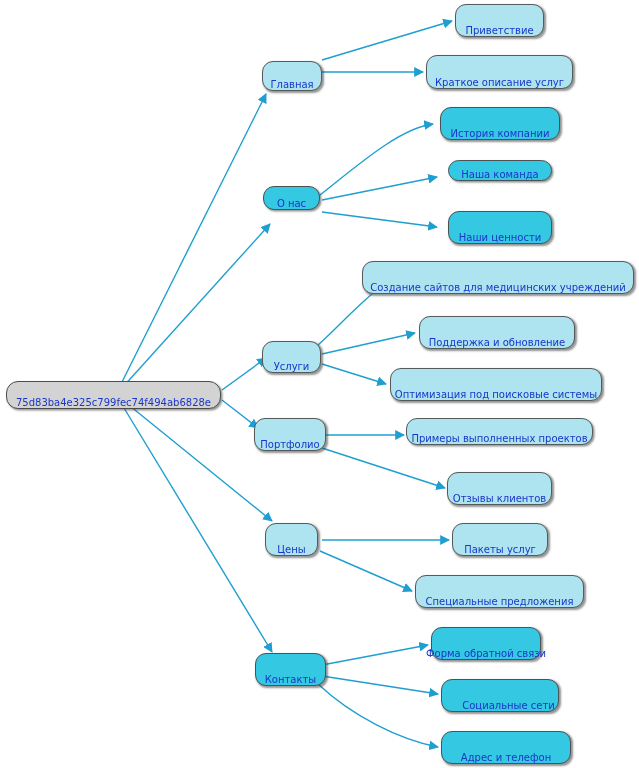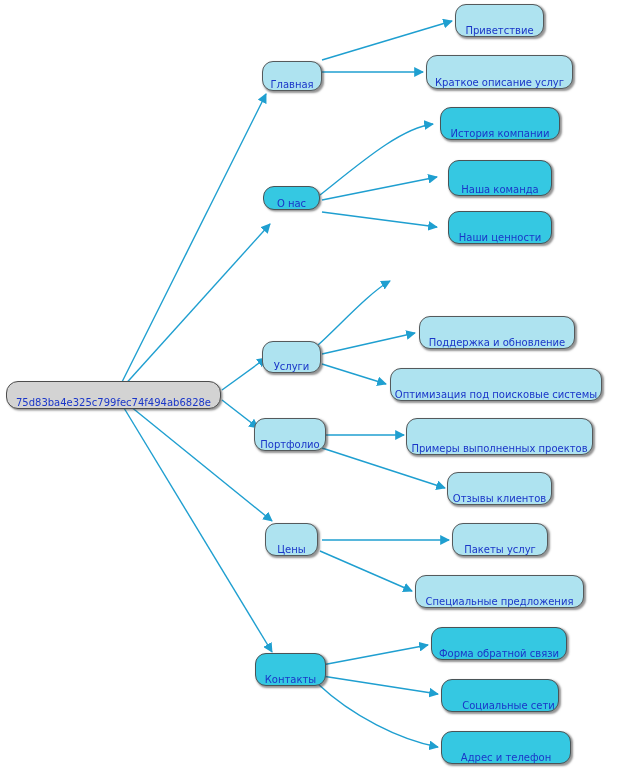--- a/index.html
+++ b/index.html
@@ -117,61 +117,64 @@
   <div class="node light" style="left:426px; top:55px; width:147px; height:34px;">
     <span class="node-label">Краткое описание услуг</span>
   </div>
 
   <div class="node deep" style="left:263px; top:186px; width:57px; height:24px;">
     <span class="node-label">О нас</span>
   </div>
   <div class="node deep" style="left:440px; top:107px; width:120px; height:33px;">
     <span class="node-label">История компании</span>
   </div>
-  <div class="node deep" style="left:448px; top:160px; width:104px; height:36px;">
+  <div class="node deep" style="left:448px; top:160px; width:104px; height:21px;">
     <span class="node-label">Наша команда</span>
   </div>
   <div class="node deep" style="left:448px; top:211px; width:104px; height:33px;">
     <span class="node-label">Наши ценности</span>
   </div>
 
   <div class="node light" style="left:262px; top:341px; width:59px; height:32px;">
     <span class="node-label">Услуги</span>
+  </div>
+  <div class="node light" style="left:362px; top:261px; width:272px; height:33px;">
+    <span class="node-label">Создание сайтов для медицинских учреждений</span>
   </div>
   <div class="node light" style="left:419px; top:316px; width:156px; height:33px;">
     <span class="node-label">Поддержка и обновление</span>
   </div>
   <div class="node light" style="left:390px; top:368px; width:212px; height:33px;">
     <span class="node-label">Оптимизация под поисковые системы</span>
   </div>
 
   <div class="node light" style="left:254px; top:418px; width:72px; height:33px;">
     <span class="node-label">Портфолио</span>
   </div>
-  <div class="node light" style="left:406px; top:418px; width:187px; height:37px;">
+  <div class="node light" style="left:406px; top:418px; width:187px; height:27px;">
     <span class="node-label">Примеры выполненных проектов</span>
   </div>
   <div class="node light" style="left:447px; top:472px; width:105px; height:33px;">
     <span class="node-label">Отзывы клиентов</span>
   </div>
 
   <div class="node light" style="left:265px; top:523px; width:53px; height:33px;">
     <span class="node-label">Цены</span>
   </div>
   <div class="node light" style="left:452px; top:523px; width:96px; height:33px;">
     <span class="node-label">Пакеты услуг</span>
   </div>
   <div class="node light" style="left:415px; top:575px; width:169px; height:33px;">
     <span class="node-label">Специальные предложения</span>
   </div>
 
   <div class="node deep" style="left:255px; top:653px; width:71px; height:33px;">
     <span class="node-label">Контакты</span>
   </div>
-  <div class="node deep" style="left:431px; top:627px; width:136px; height:33px;">
+  <div class="node deep" style="left:431px; top:627px; width:110px; height:33px;">
     <span class="node-label">Форма обратной связи</span>
   </div>
   <div class="node deep" style="left:441px; top:679px; width:118px; height:33px;padding-left:17px;">
     <span class="node-label">Социальные сети</span>
   </div>
   <div class="node deep" style="left:441px; top:731px; width:130px; height:33px;">
     <span class="node-label">Адрес и телефон</span>
   </div>
 
 </div>

